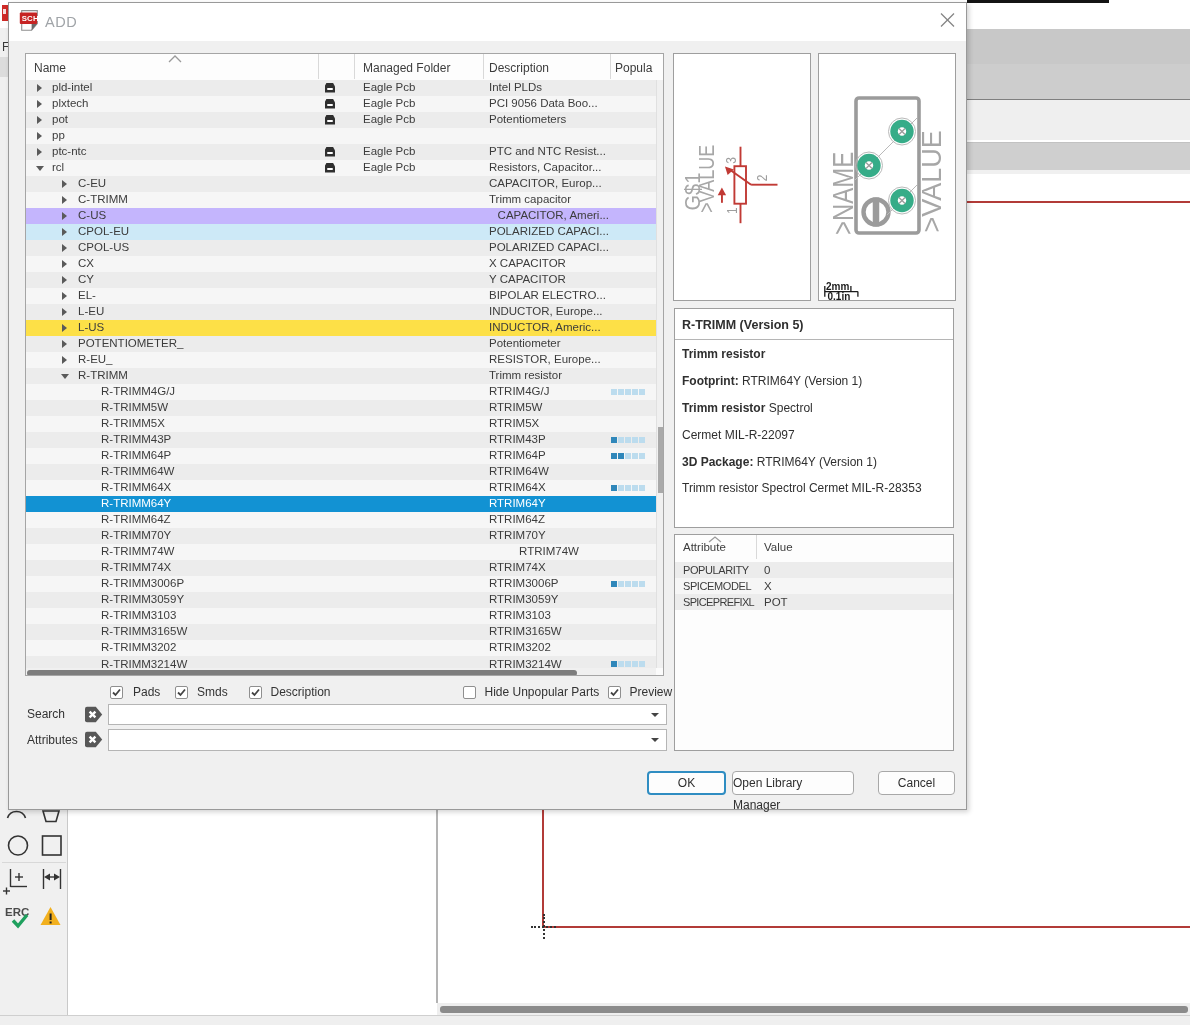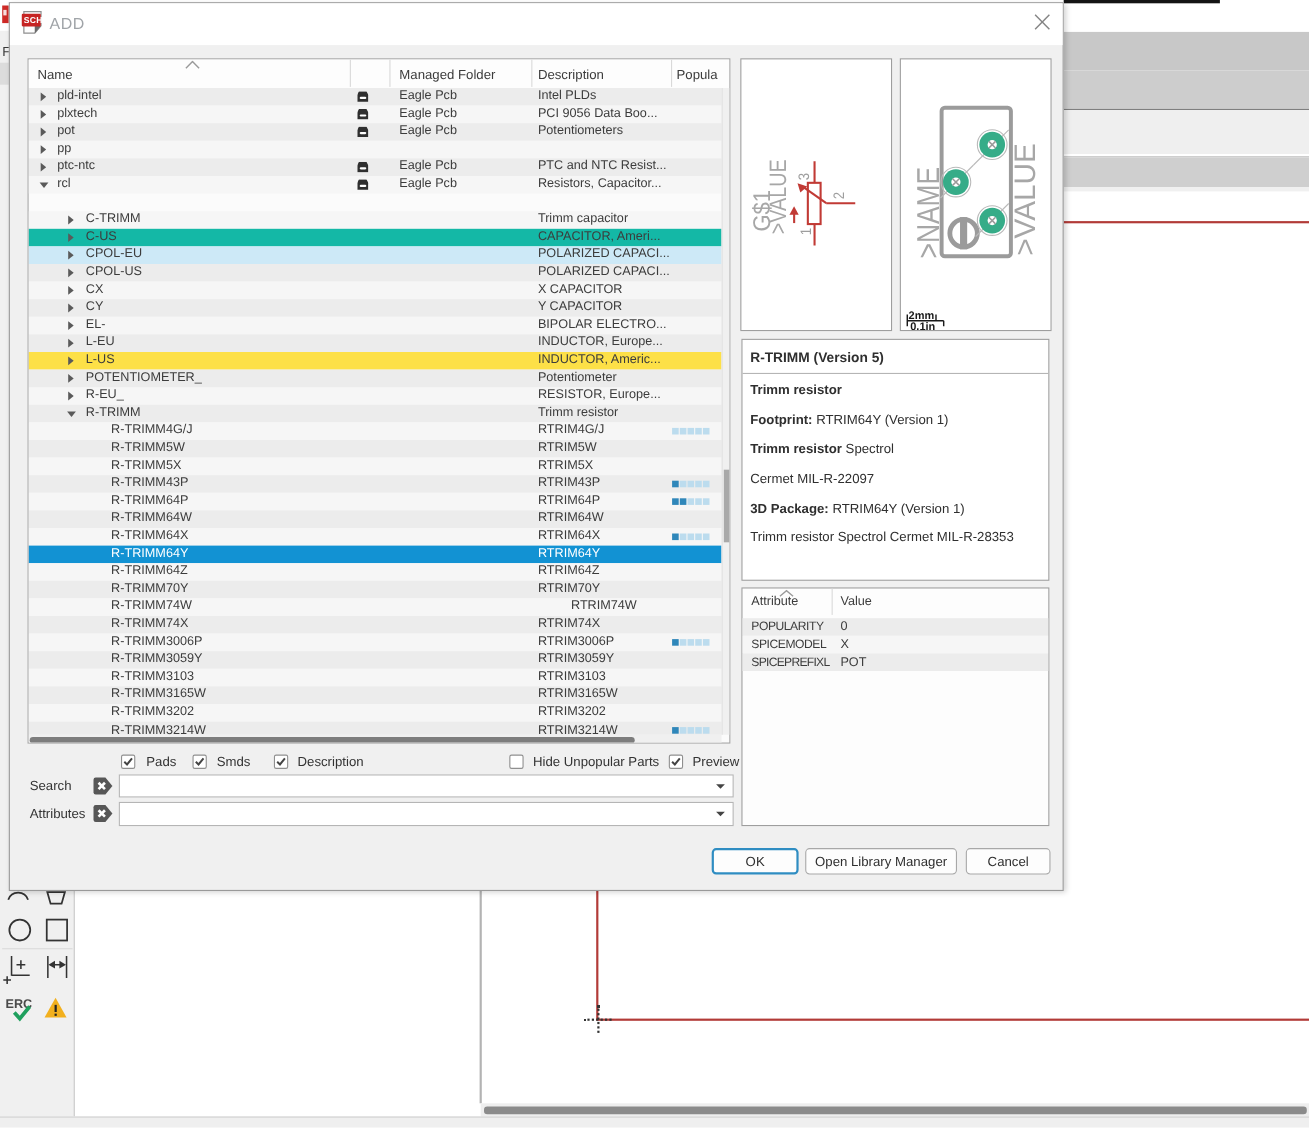--- a/index.html
+++ b/index.html
@@ -135,26 +135,31 @@
       </div>
 <div style="position:absolute;left:0;top:106px;width:630px;height:16px;background:#f6f6f6;color:#3c3c3c;">
         <div style="position:absolute;left:10px;top:6px;width:0;height:0;border-top:5px solid #5a5a5a;border-left:4px solid transparent;border-right:4px solid transparent"></div>
         <div style="position:absolute;left:26px;top:0;line-height:15px;white-space:nowrap">rcl</div>
         <div style="position:absolute;left:298.5px;top:3px;width:10.5px;height:9.5px;background:#2f2f2f;clip-path:polygon(18% 0,82% 0,100% 38%,100% 100%,0 100%,0 38%)">
           <div style="position:absolute;left:2px;top:5px;width:6.5px;height:1.8px;background:#fff;border-radius:1px"></div>
         </div>
         <div style="position:absolute;left:337px;top:0;line-height:15px">Eagle Pcb</div>
         <div style="position:absolute;left:463px;top:0;line-height:15px;width:120px;overflow:hidden;white-space:nowrap">Resistors, Capacitor...</div>
       </div>
+<div style="position:absolute;left:0;top:122px;width:630px;height:16px;background:#ececec;color:#3c3c3c;">
+        <div style="position:absolute;left:36px;top:4px;width:0;height:0;border-left:5px solid #5a5a5a;border-top:4px solid transparent;border-bottom:4px solid transparent"></div>
+        <div style="position:absolute;left:52px;top:0;line-height:15px;white-space:nowrap">C-EU</div>
+        <div style="position:absolute;left:463px;top:0;line-height:15px;width:120px;overflow:hidden;white-space:nowrap">CAPACITOR, Europ...</div>
+      </div>
 <div style="position:absolute;left:0;top:138px;width:630px;height:16px;background:#f6f6f6;color:#3c3c3c;">
         <div style="position:absolute;left:36px;top:4px;width:0;height:0;border-left:5px solid #5a5a5a;border-top:4px solid transparent;border-bottom:4px solid transparent"></div>
         <div style="position:absolute;left:52px;top:0;line-height:15px;white-space:nowrap">C-TRIMM</div>
         <div style="position:absolute;left:463px;top:0;line-height:15px;width:120px;overflow:hidden;white-space:nowrap">Trimm capacitor</div>
       </div>
-<div style="position:absolute;left:0;top:154px;width:630px;height:16px;background:#14b8a6;color:#3c3c3c;">
+<div style="position:absolute;left:0;top:154px;width:630px;height:16px;background:#c4b5fd;color:#3c3c3c;text-align:right;">
         <div style="position:absolute;left:36px;top:4px;width:0;height:0;border-left:5px solid #5a5a5a;border-top:4px solid transparent;border-bottom:4px solid transparent"></div>
         <div style="position:absolute;left:52px;top:0;line-height:15px;white-space:nowrap">C-US</div>
         <div style="position:absolute;left:463px;top:0;line-height:15px;width:120px;overflow:hidden;white-space:nowrap">CAPACITOR, Ameri...</div>
       </div>
 <div style="position:absolute;left:0;top:170px;width:630px;height:16px;background:#cde9f7;color:#3c3c3c;">
         <div style="position:absolute;left:36px;top:4px;width:0;height:0;border-left:5px solid #5a5a5a;border-top:4px solid transparent;border-bottom:4px solid transparent"></div>
         <div style="position:absolute;left:52px;top:0;line-height:15px;white-space:nowrap">CPOL-EU</div>
         <div style="position:absolute;left:463px;top:0;line-height:15px;width:120px;overflow:hidden;white-space:nowrap">POLARIZED CAPACI...</div>
       </div>
 <div style="position:absolute;left:0;top:186px;width:630px;height:16px;background:#ececec;color:#3c3c3c;">
@@ -455,15 +460,15 @@
     <div class="a" style="left:89px;top:27px;line-height:16px">0</div>
     <div class="a" style="left:0;top:43px;width:278px;height:16px;background:#f6f6f6"></div>
     <div class="a" style="left:8px;top:43px;line-height:16px;font-size:11px;letter-spacing:-0.4px">SPICEMODEL</div>
     <div class="a" style="left:89px;top:43px;line-height:16px">X</div>
     <div class="a" style="left:0;top:59px;width:278px;height:16px;background:#ececec"></div>
     <div class="a" style="left:8px;top:59px;line-height:16px;font-size:11px;letter-spacing:-0.65px">SPICEPREFIXL</div>
     <div class="a" style="left:89px;top:59px;line-height:16px">POT</div>
   </div>
 
   <div class="a" style="left:638px;top:768px;width:79px;height:24px;background:#fdfdfd;border:2px solid #2f8dc2;border-radius:4px;font-size:12px;color:#2f2f2f;text-align:center;line-height:20px">OK</div>
-  <div class="a" style="left:723px;top:768px;width:138px;height:24px;background:#fdfdfd;border:1px solid #a8a8a8;border-radius:4px;font-size:12px;color:#2f2f2f;text-align:center;line-height:22px">Open Library Manager</div>
+  <div class="a" style="left:723px;top:768px;width:122px;height:24px;background:#fdfdfd;border:1px solid #a8a8a8;border-radius:4px;font-size:12px;color:#2f2f2f;line-height:22px">Open Library Manager</div>
   <div class="a" style="left:869px;top:768px;width:77px;height:24px;background:#fdfdfd;border:1px solid #a8a8a8;border-radius:4px;font-size:12px;color:#2f2f2f;text-align:center;line-height:22px">Cancel</div>
 </div>
 
 </body></html>

